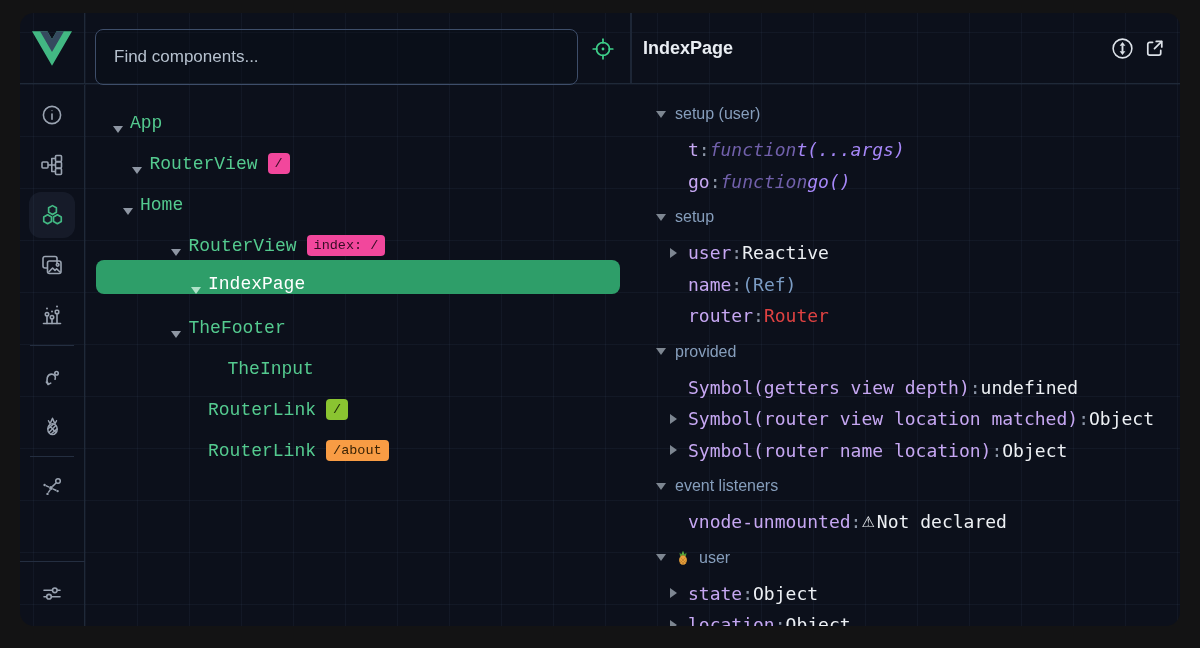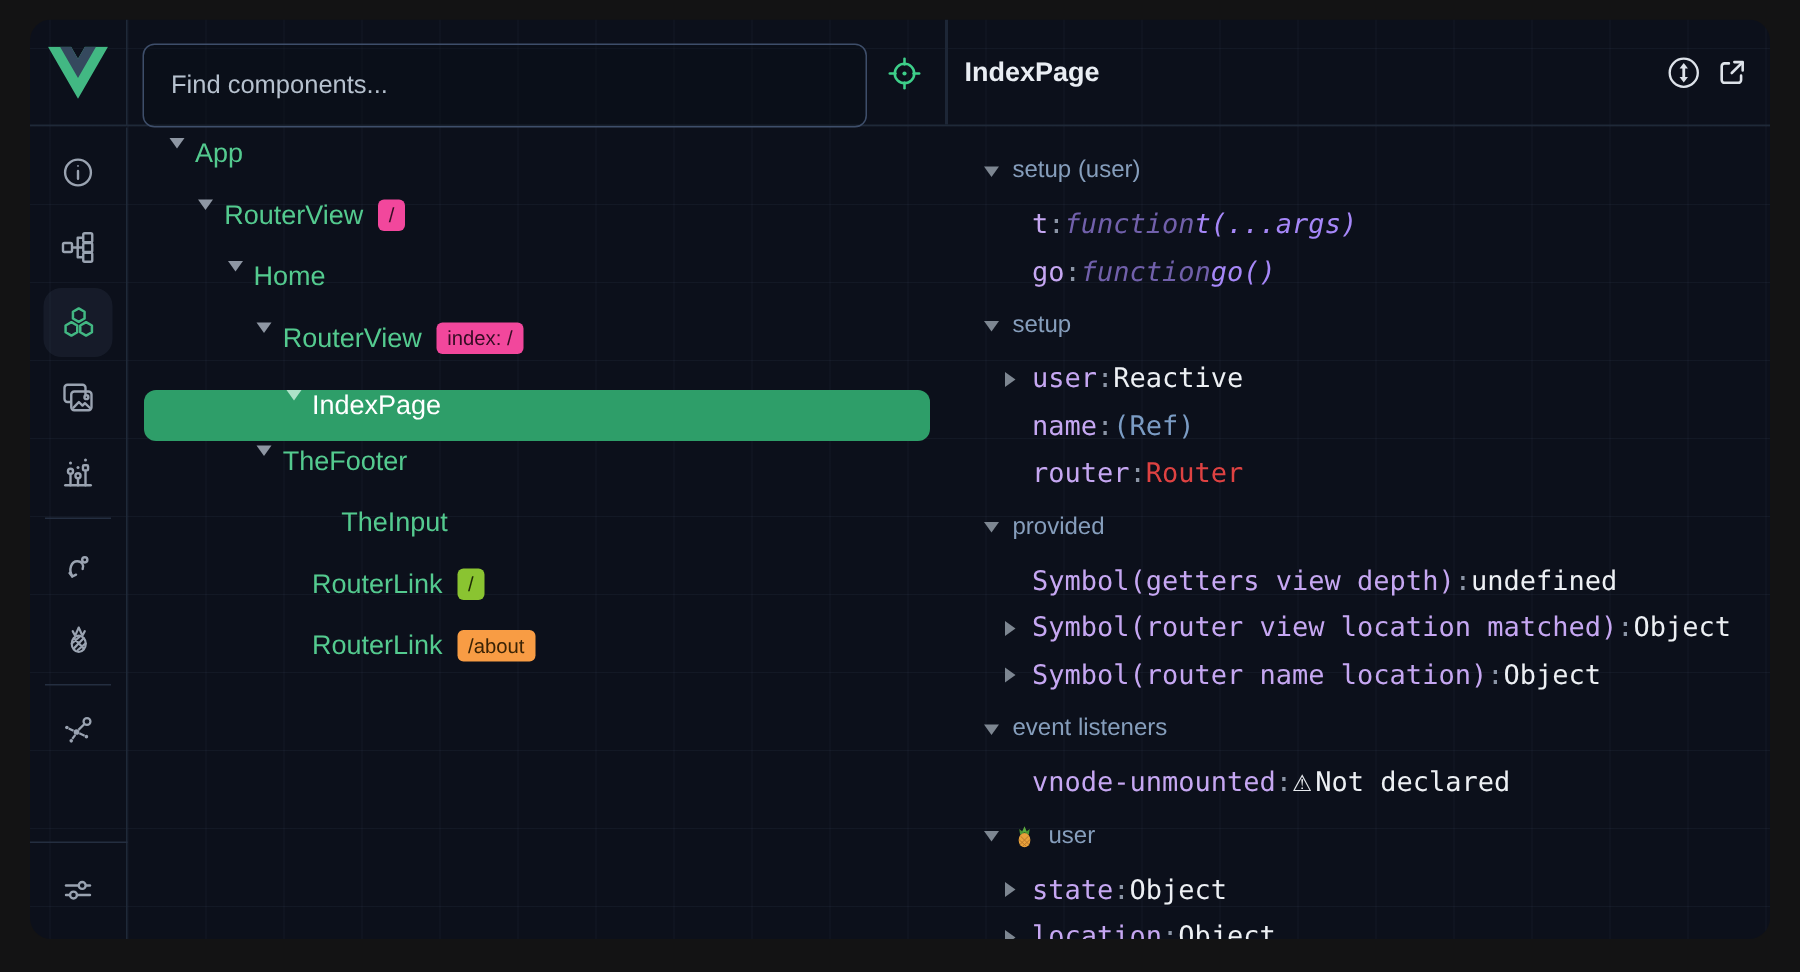--- a/index.html
+++ b/index.html
@@ -36,21 +36,21 @@
   .sidebar { position:absolute; left:0; top:72px; bottom:0; width:65px; border-right:1px solid #1f2938; display:flex; flex-direction:column; align-items:center; padding-top:5px; }
   .sb-item { width:46px; height:46px; margin:2px 0; border-radius:12px; display:flex; align-items:center; justify-content:center; color:#9aa3b1; cursor:pointer; }
   .sb-item.active { background:rgba(160,190,230,0.07); color:var(--accent,#42b883); }
   .sb-icon { display:flex; }
   .sb-divider { width:44px; height:1px; background:#242e40; margin:5px 0; }
   .sb-spacer { flex:1; }
   .sb-bottom { width:65px; border-top:1px solid #242e40; padding:6px 0 8px; display:flex; justify-content:center; }
 
   
   .tree-panel { position:absolute; left:66px; top:72px; width:544px; bottom:0; overflow:hidden; padding-top:7px; }
-  .tree-row { height:41px; display:flex; align-items:flex-start; white-space:nowrap; cursor:pointer; }
+  .tree-row { height:41px; display:flex; align-items:flex-end; white-space:nowrap; cursor:pointer;font-family:Liberation Mono, monospace; }
   .tree-row .tri { width:11px; flex:0 0 11px; margin-right:7px; display:flex; justify-content:center; }
   .tri-down { width:0; height:0; border-left:5.5px solid transparent; border-right:5.5px solid transparent; border-top:7px solid #8e96a3; }
   .tri-blank { width:11px; height:7px; }
   .tree-label { font-size:18px; color:var(--tree-green,#54ca8f); }
   .tree-row.selected { background:var(--selected-bg,#2e9e69); border-radius:8px; margin:3.5px 10px; height:34px; }
   .tree-row.selected .tree-label { color:#ffffff; }
   .tree-row.selected .tri-down { border-top-color:#aee2c8; }
   .badge { margin-left:10px; padding:2.5px 7px; border-radius:4px; font-size:13.5px; line-height:1.15; }
   .badge-pink { background:var(--badge-pink-bg,#f2479c); color:var(--badge-pink-fg,#360c24); }
   .badge-lime { background:var(--badge-lime-bg,#8ac431); color:var(--badge-lime-fg,#1d2a06); }
@@ -247,21 +247,21 @@
         </span>
         <span class="tree-label">App</span>
       </div>
       <div class="tree-row" style="padding-left: 45.5px;">
         <span class="tri">
           <span class="tri-down"></span>
         </span>
         <span class="tree-label">RouterView</span>
         <span class="badge badge-pink">/</span>
       </div>
-      <div class="tree-row" style="padding-left: 65px;">
+      <div class="tree-row" style="padding-left: 36px;">
         <span class="tri">
           <span class="tri-down"></span>
         </span>
         <span class="tree-label">Home</span>
       </div>
       <div class="tree-row" style="padding-left: 84.5px;">
         <span class="tri">
           <span class="tri-down"></span>
         </span>
         <span class="tree-label">RouterView</span>

